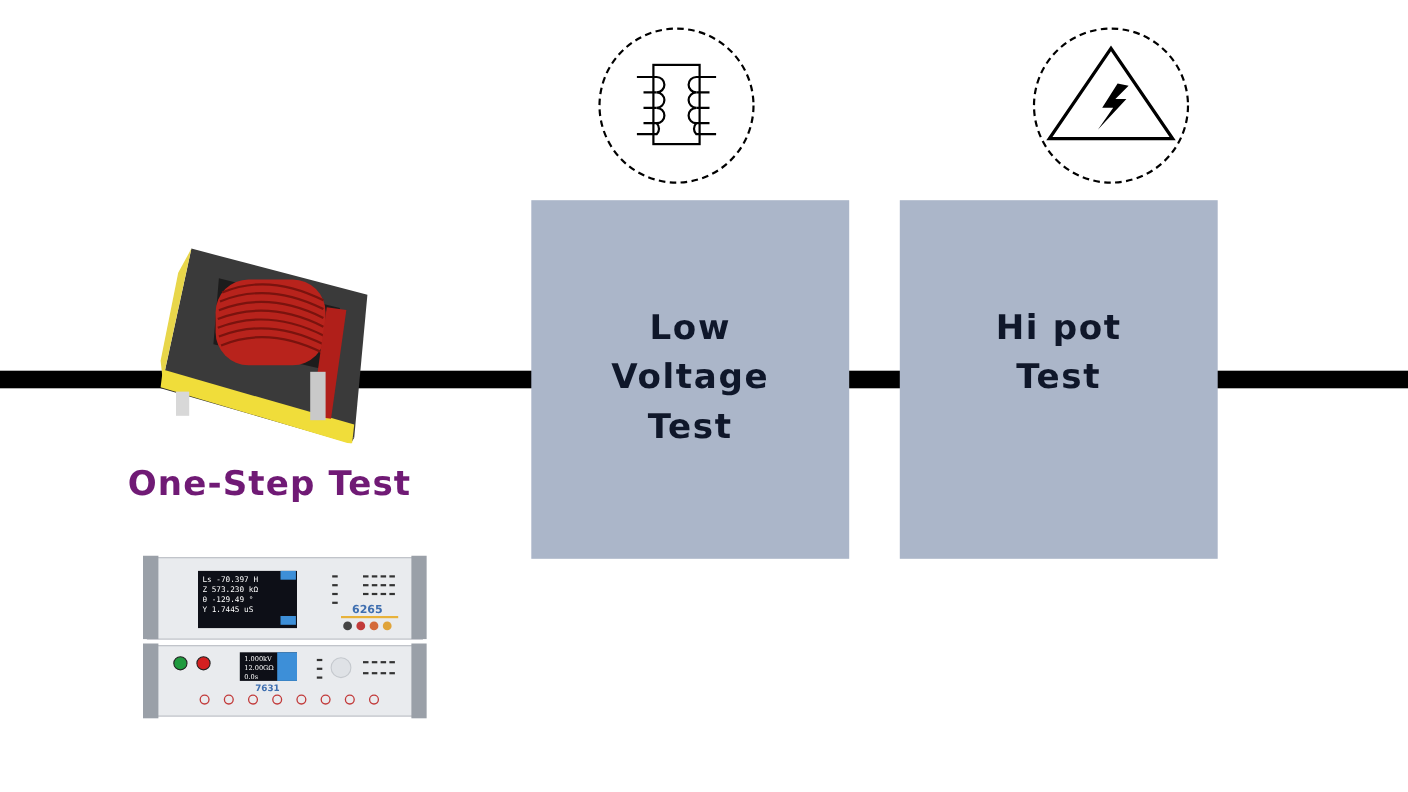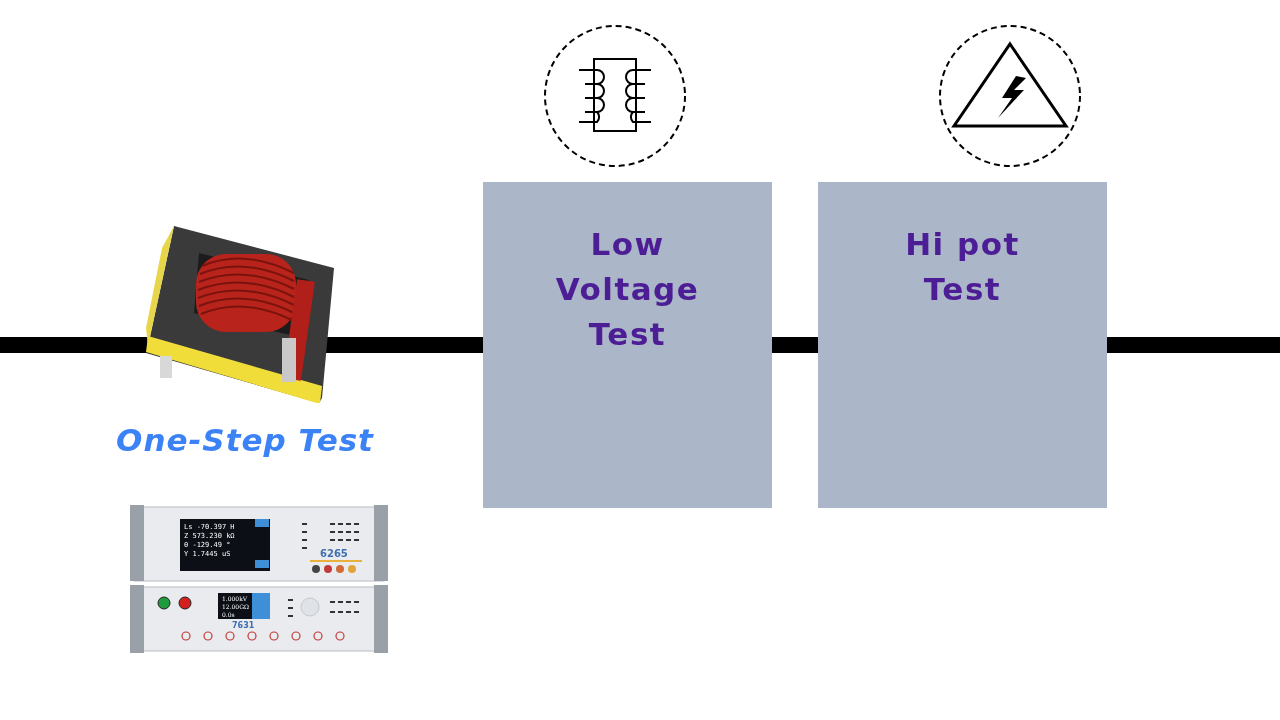--- a/index.html
+++ b/index.html
@@ -1,25 +1,25 @@
 <!DOCTYPE html>
 <html><head>
 <meta charset="utf-8">
 <style>
   html, body { margin:0; padding:0; }
   body { width:1280px; height:720px; background:#ffffff; position:relative; overflow:hidden;
          font-family:"DejaVu Sans", "Liberation Sans", sans-serif; }
   .flow-line { position:absolute; left:0; top:337px; width:1280px; height:16px; background:#000; }
   .step-box { position:absolute; top:182px; width:289px; height:326px; background:#abb6c9;
               display:flex; flex-direction:column; align-items:center; justify-content:flex-start; }
-  .step-box .label { margin-top:40px; color:#4c1d95; font-weight:bold; font-size:31px;
+  .step-box .label { margin-top:94px; color:#0f172a; font-weight:bold; font-size:31px;
                      line-height:45px; letter-spacing:1.5px; text-align:center; white-space:pre-line; }
   .icon-circle { position:absolute; top:24px; width:144px; height:144px; }
   .step-title { position:absolute; left:110px; top:422px; width:270px; text-align:center;
-                font-weight:bold; font-size:31px; letter-spacing:1px; color:#3b82f6;font-style:italic; }
+                font-weight:bold; font-size:31px; letter-spacing:1px; color:#701a75; }
   .transformer { position:absolute; left:144px; top:218px; width:195px; height:185px; }
   .instrument { position:absolute; left:130px; top:505px; width:258px; height:155px; }
 </style>
 </head>
 <body>
 
 <div class="flow-line"></div>
 
 <svg class="transformer" viewBox="0 0 195 185">
   <polygon points="30,8 190,50 178,180 4,128" fill="#3a3a3a"></polygon>

